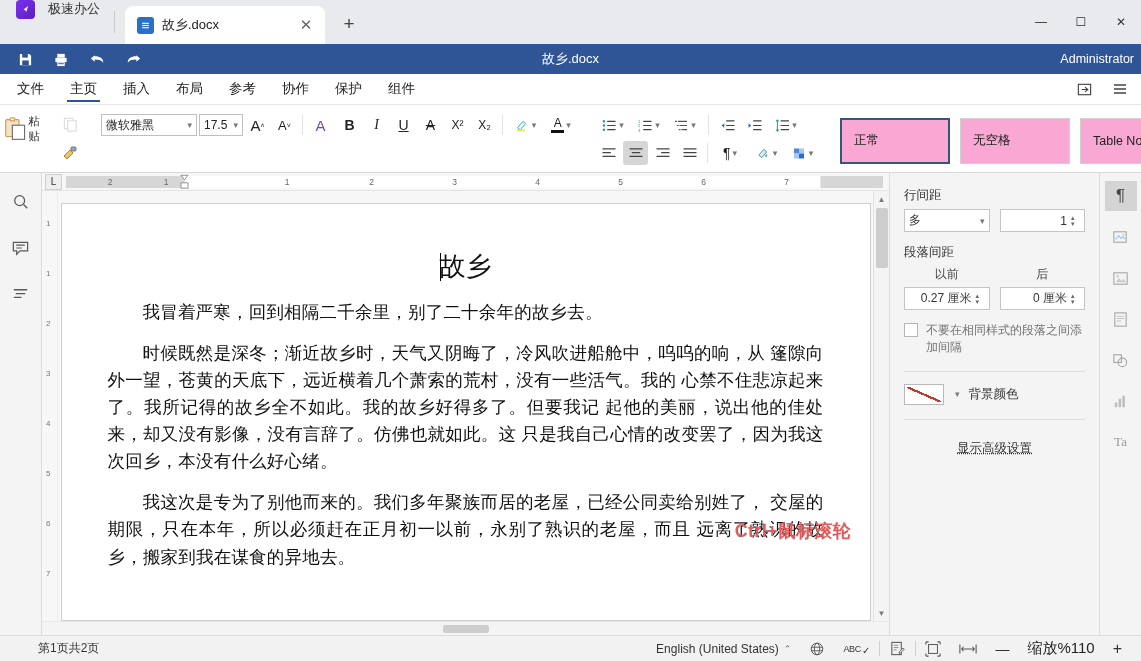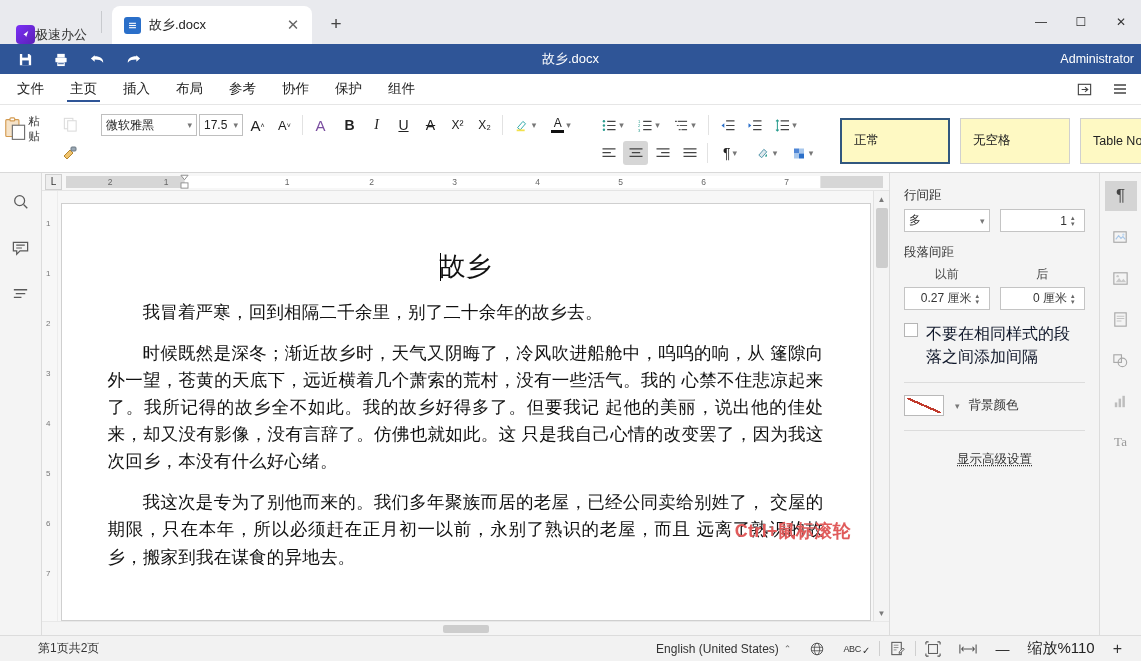--- a/index.html
+++ b/index.html
@@ -10,21 +10,21 @@
     background: #f2f2f2;
   }
   .app { width: 1141px; height: 661px; position: relative; display: flex; flex-direction: column; }
 
   
   .tabstrip {
     height: 44px; background: #e9eaee; display: flex; align-items: flex-end;
     position: relative; flex: 0 0 44px;
   }
   .brand {
-    display: flex; align-items: flex-end; gap: 0;
+    display: flex; align-items: flex-start; gap: 13px;
     height: 44px; padding: 0 14px 0 16px; font-size: 13px; color: #333;
   }
   .brand-logo {
     width: 19px; height: 19px; border-radius: 4px;
     background: linear-gradient(135deg,#7b2ff7 0%,#5b21b6 100%);
     display: flex; align-items: center; justify-content: center;
     color: #fff; font-size: 11px; line-height: 1;
   }
   .brand-sep { width: 1px; height: 22px; background: #c8cace; align-self: center; }
   .doctab {
@@ -115,21 +115,21 @@
     font-size: 14px; color: #222; cursor: pointer; border-radius: 3px;
   }
   .tbtn.wide { width: 34px; }
   .tbtn.on { background: #d6d6d6; }
 
   .para-grp { display: flex; flex-direction: column; gap: 4px; padding-top: 4px; }
 
   
   .styles { display: flex; align-items: center; gap: 10px; padding: 0 8px; }
   .stylecard {
-    width: 110px; height: 46px; background: #fef9c3; border: 1px solid #d0d0d0;
+    width: 110px; height: 46px; background: #f9a8d4; border: 1px solid #d0d0d0;
     display: flex; align-items: center; padding-left: 12px; font-size: 12.5px; color: #222;
     cursor: pointer;
   }
   .stylecard.sel { border: 2px solid #31577f; }
   .stylemore {
     margin-left: auto; width: 26px; height: 26px; border: 0; display: flex;
     align-items: center; justify-content: center; cursor: pointer; color: #555;
   }
 
   
@@ -210,21 +210,21 @@
     flex: 1; height: 23px; background: #fff; border: 1px solid #c4c4c4;
     display: flex; align-items: center; padding: 0 4px; font-size: 12px; cursor: pointer;
   }
   .sel-box .v { flex: 1; }
   .sel-box.num .v { text-align: right; padding-right: 4px; }
   .spin { display: flex; flex-direction: column; width: 9px; line-height: .8; color: #666; font-size: 7px; }
   .sublbls { display: flex; gap: 10px; margin-bottom: 4px; }
   .sublbls span { flex: 1; font-size: 12px; color: #444; text-align: center; }
   .chkrow { display: flex; gap: 8px; align-items: flex-start; margin-top: 8px; }
   .chkbox { width: 14px; height: 14px; border: 1px solid #b5b5b5; background: #fff; flex: 0 0 14px; margin-top: 1px; cursor: pointer;}
-  .chklbl { font-size: 16px; color: #0f172a; line-height: 1.45; }
+  .chklbl { font-size: 12px; color: #737373; line-height: 1.45; }
   .pdiv { height: 1px; background: #dcdcdc; margin: 14px 0 12px 0; }
   .bgrow { display: flex; align-items: center; gap: 9px; }
   .swatch { width: 40px; height: 21px; border: 1px solid #b9b9b9; background: #fff; position: relative; cursor: pointer;}
   .swatch::after {
     content:""; position: absolute; left: 2px; top: 2px; right: 2px; bottom: 2px;
     background: linear-gradient(to top right, transparent 46%, #c0392b 46%, #c0392b 54%, transparent 54%);
   }
   .advlink { text-align: center; margin-top: 20px; font-size: 12.5px; color: #333; text-decoration: underline; text-decoration-style: dotted; cursor: pointer;}
 
   .rightrail {

